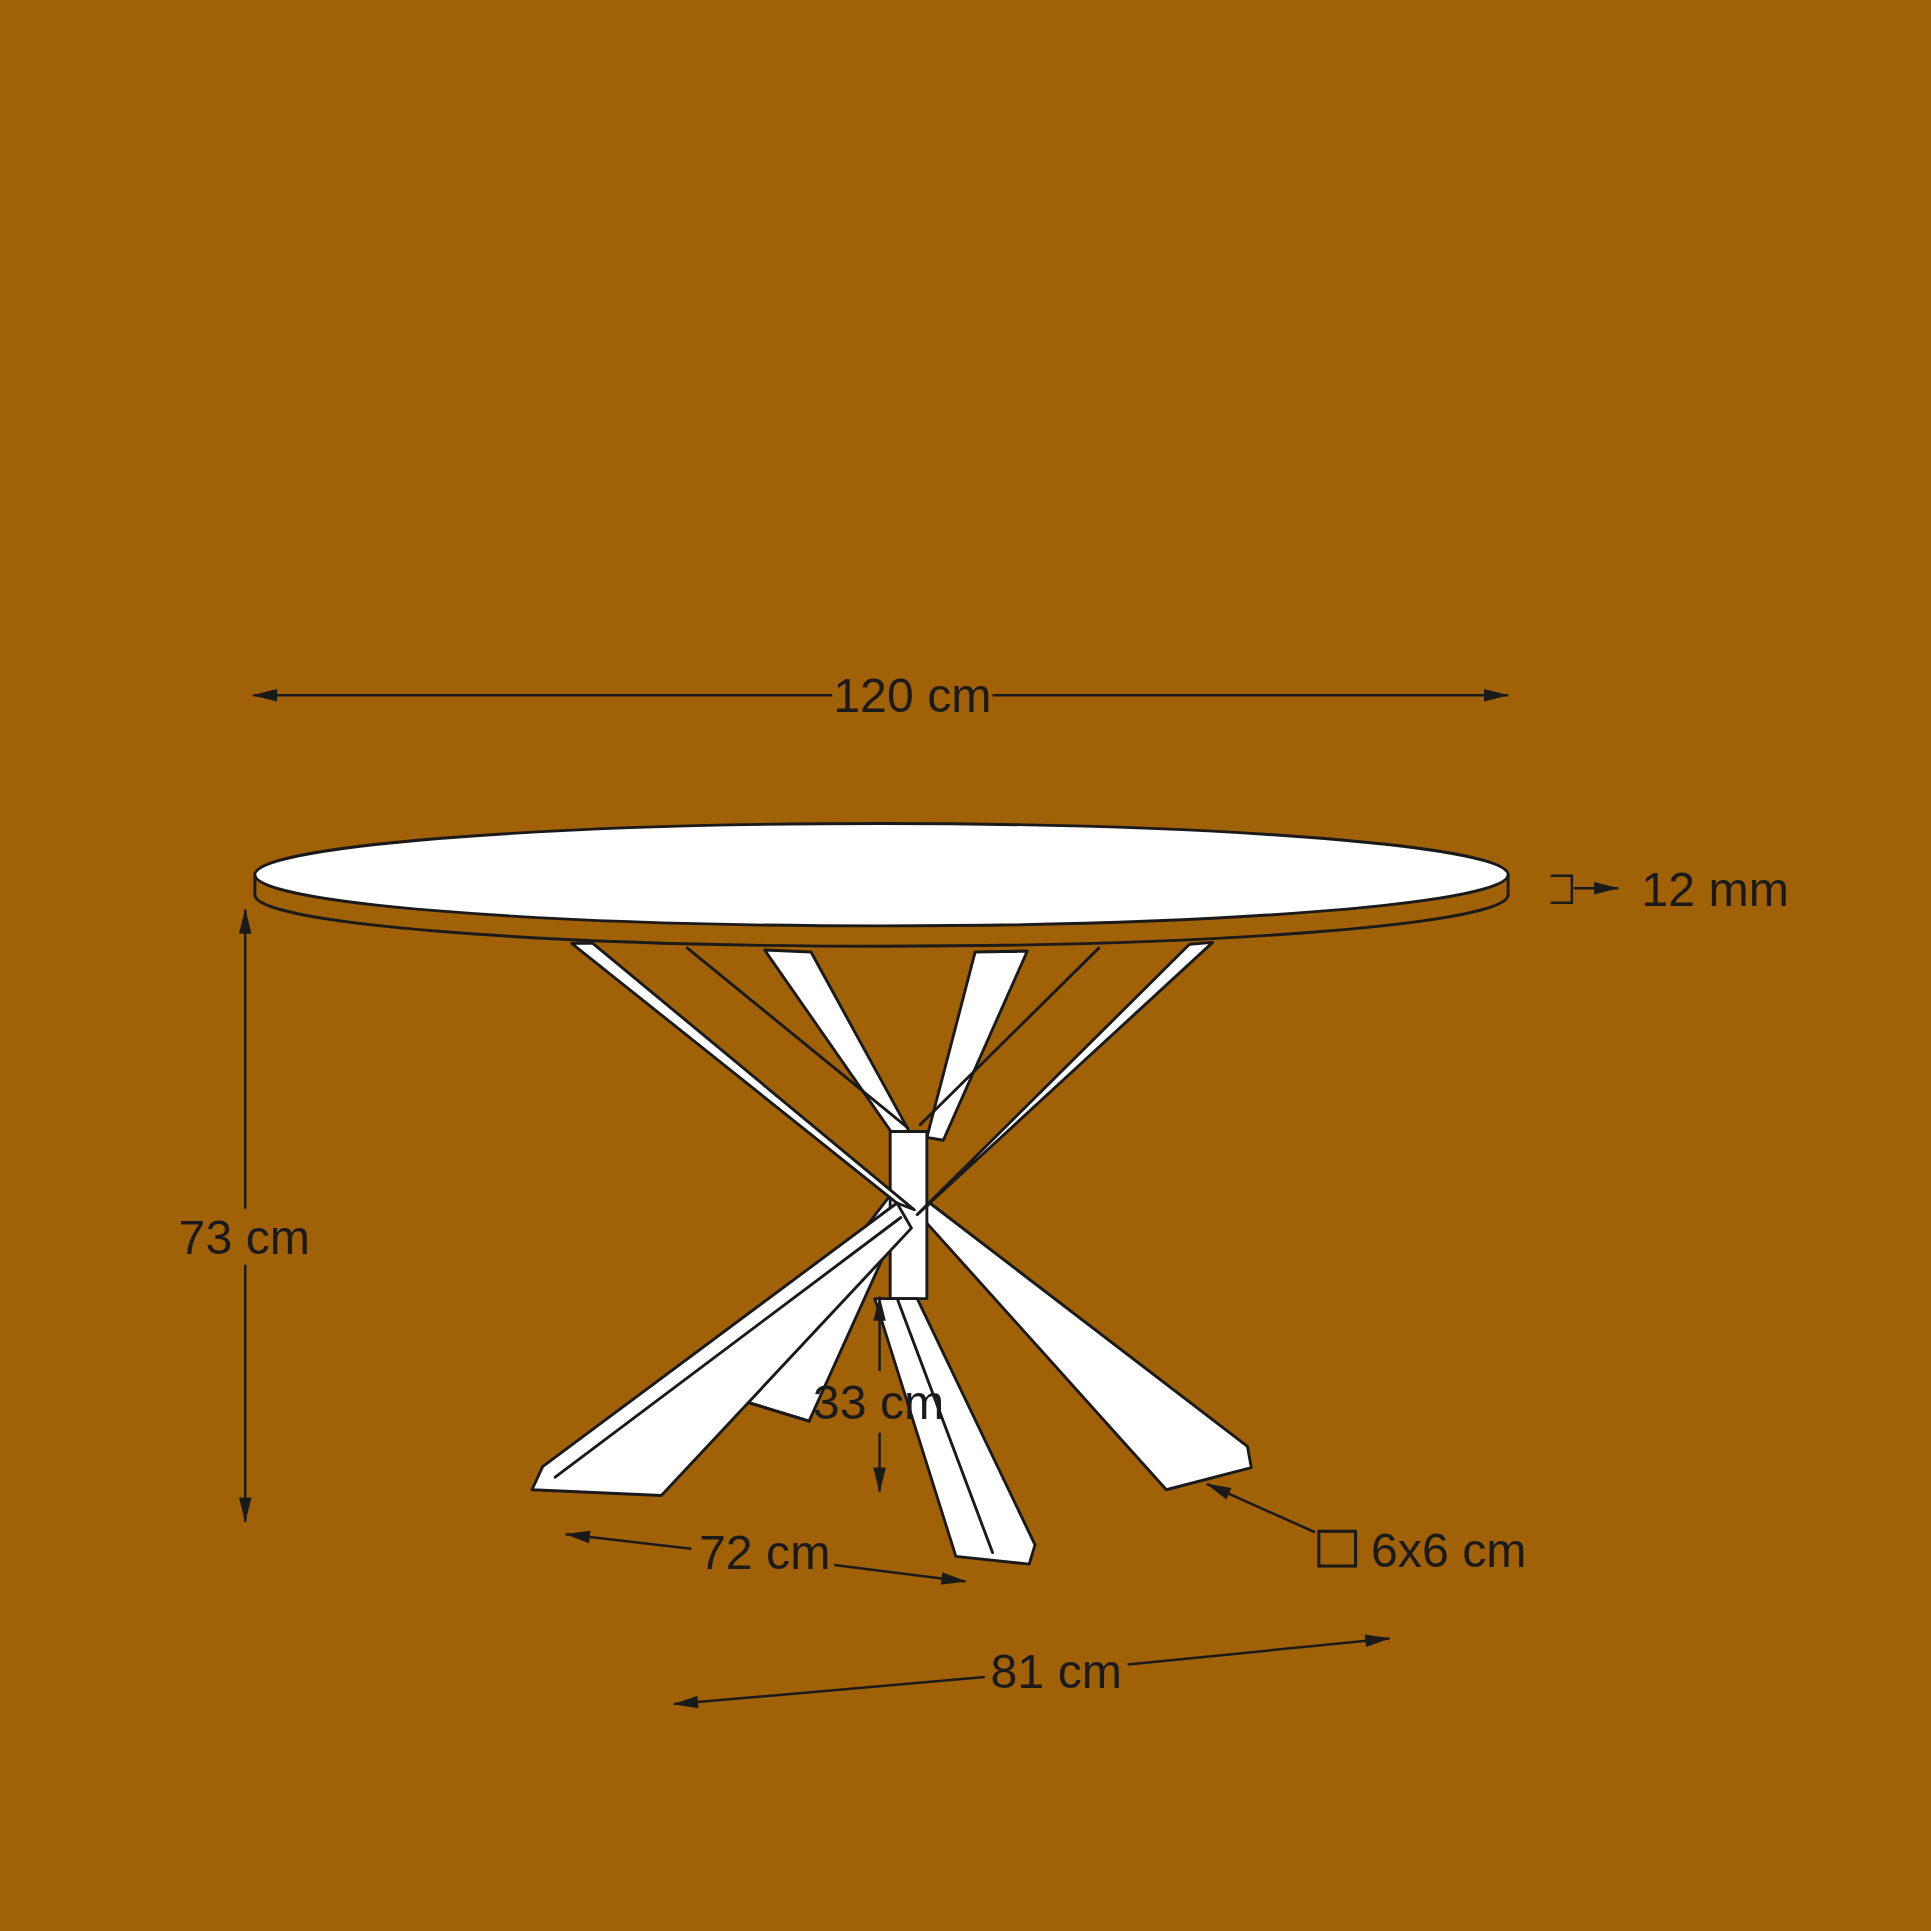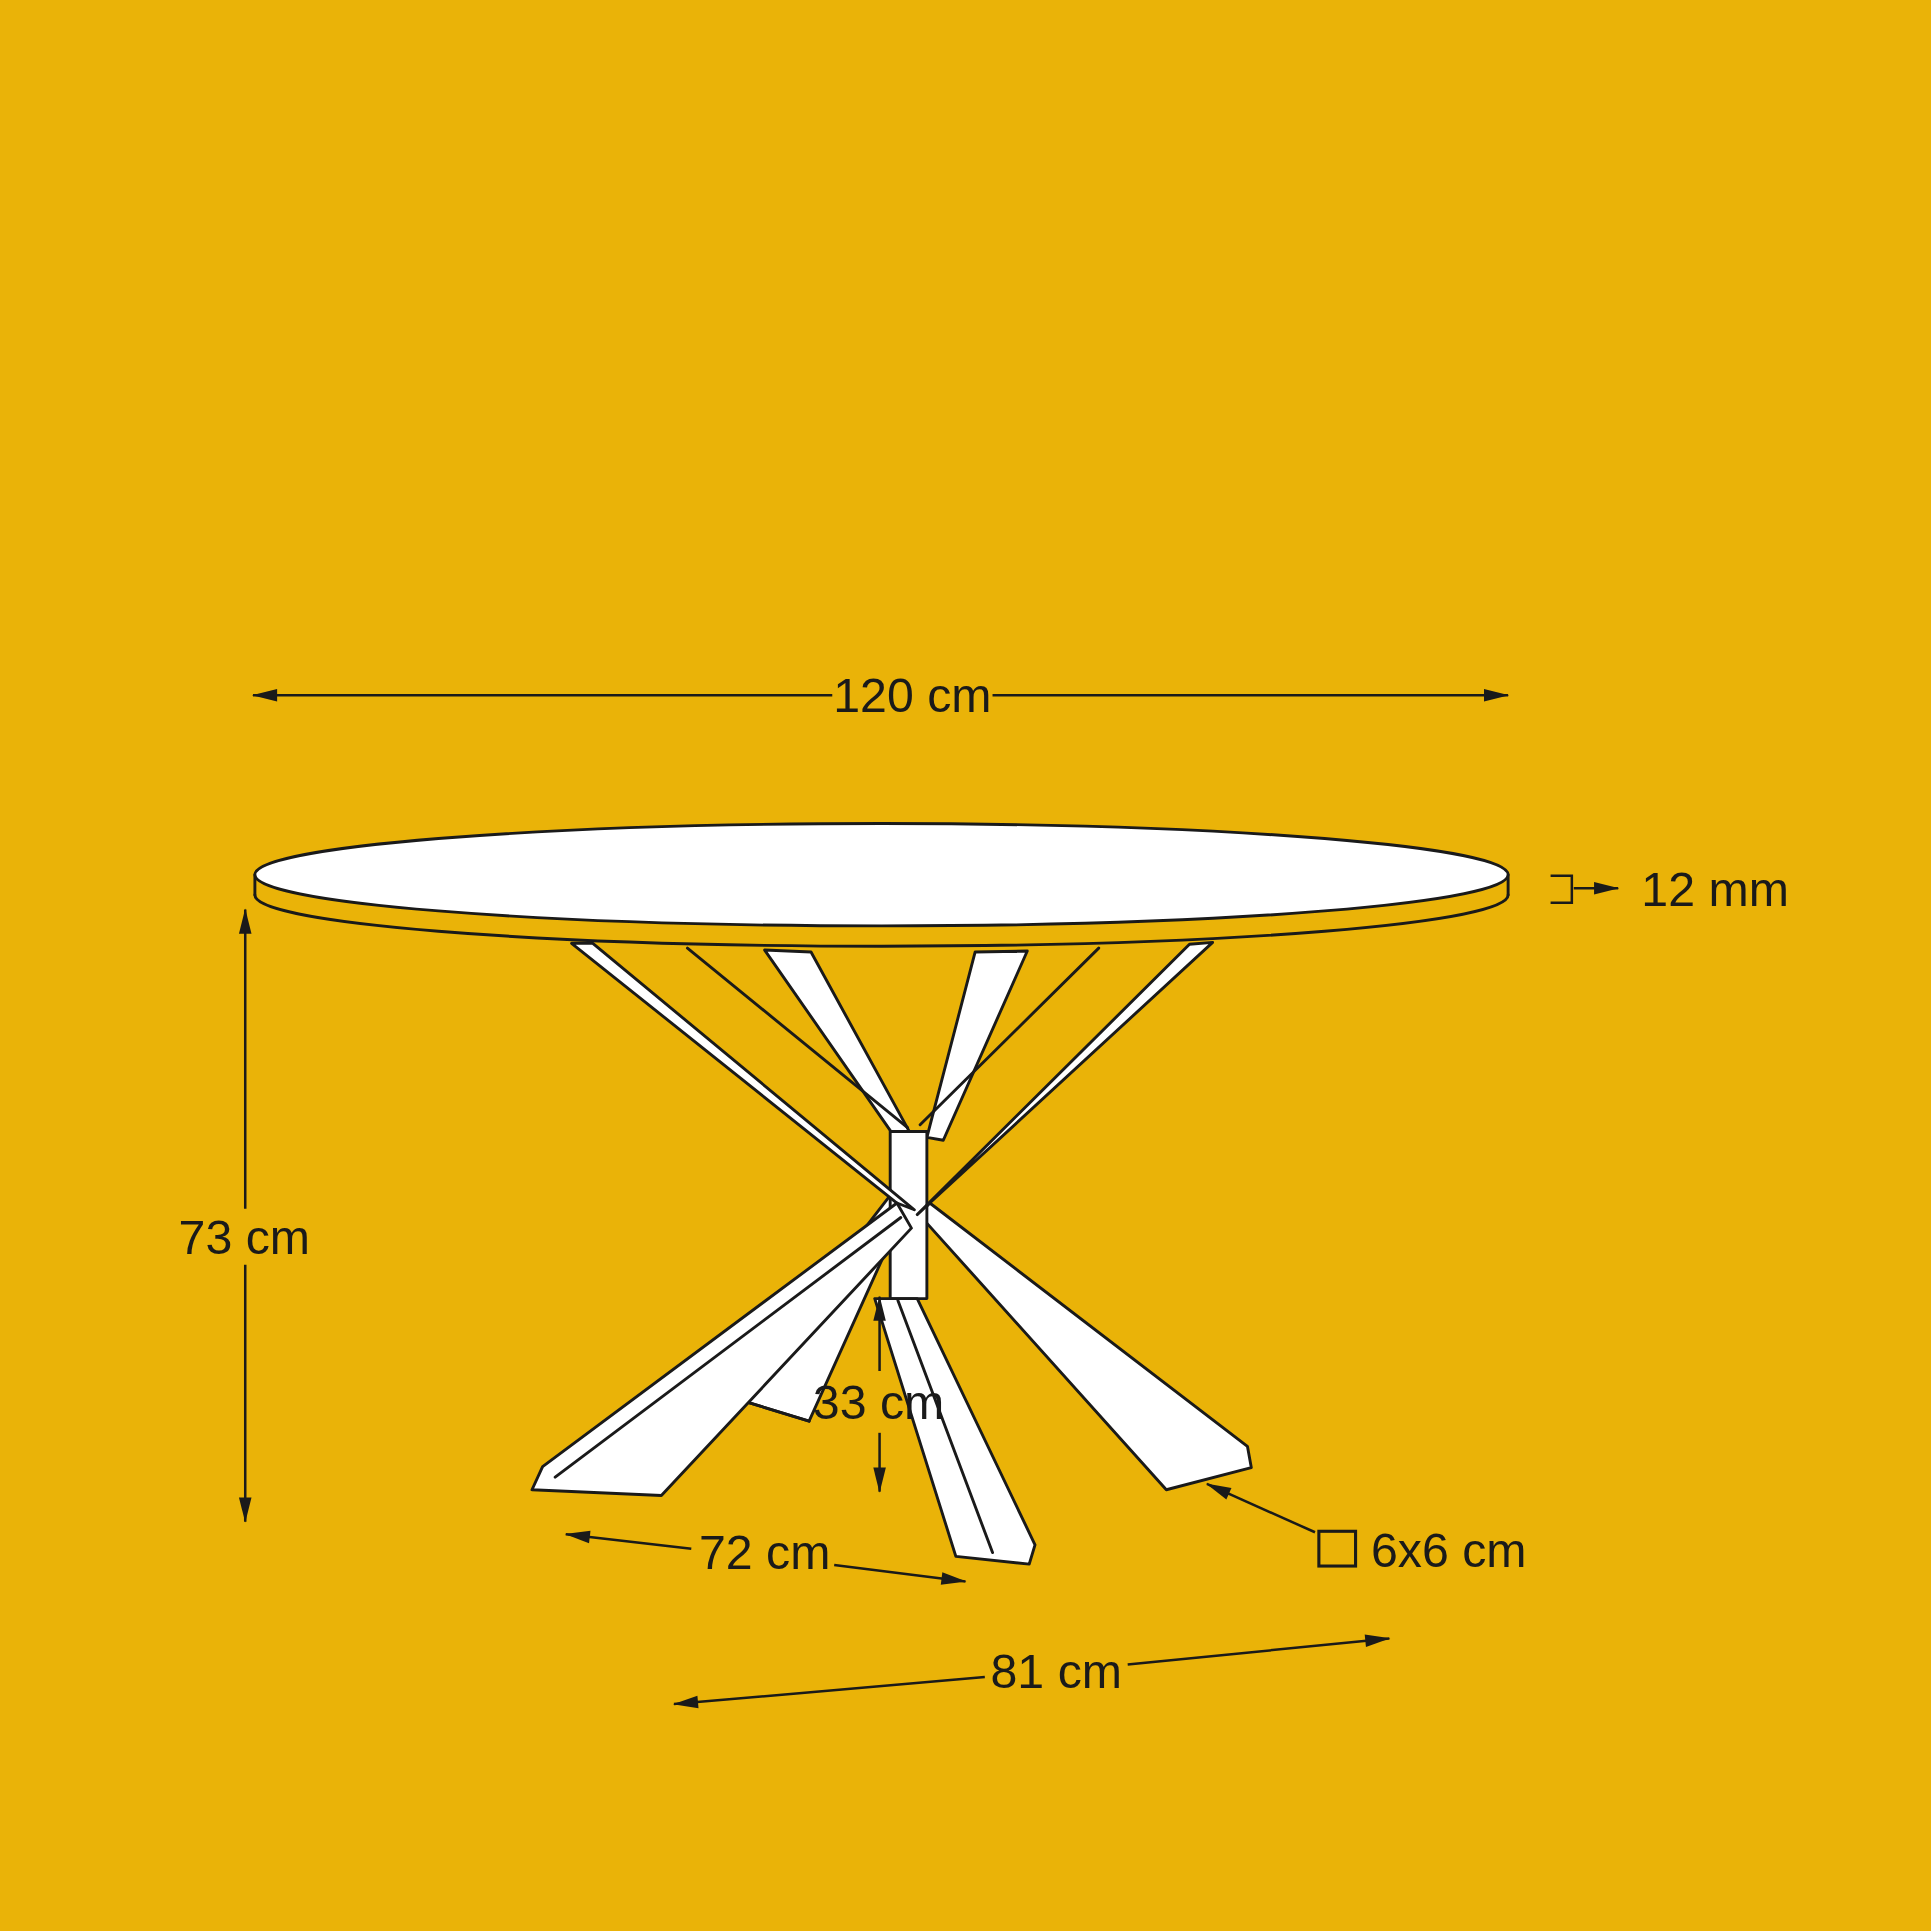--- a/index.html
+++ b/index.html
@@ -7,21 +7,21 @@
     padding: 0;
     background: #ffffff;
     width: 1931px;
     height: 1931px;
     font-family: "Liberation Sans", "DejaVu Sans", sans-serif;
   }
   #stage {
     position: relative;
     width: 1931px;
     height: 1931px;
-    background: #eab308;
+    background: #a16207;
     overflow: hidden;
   }
   svg { display: block; }
   .dim-text {
     font-family: "Liberation Sans", "DejaVu Sans", sans-serif;
     font-size: 50px;
     fill: #1a1a1a;
   }
 </style>
 </head>

